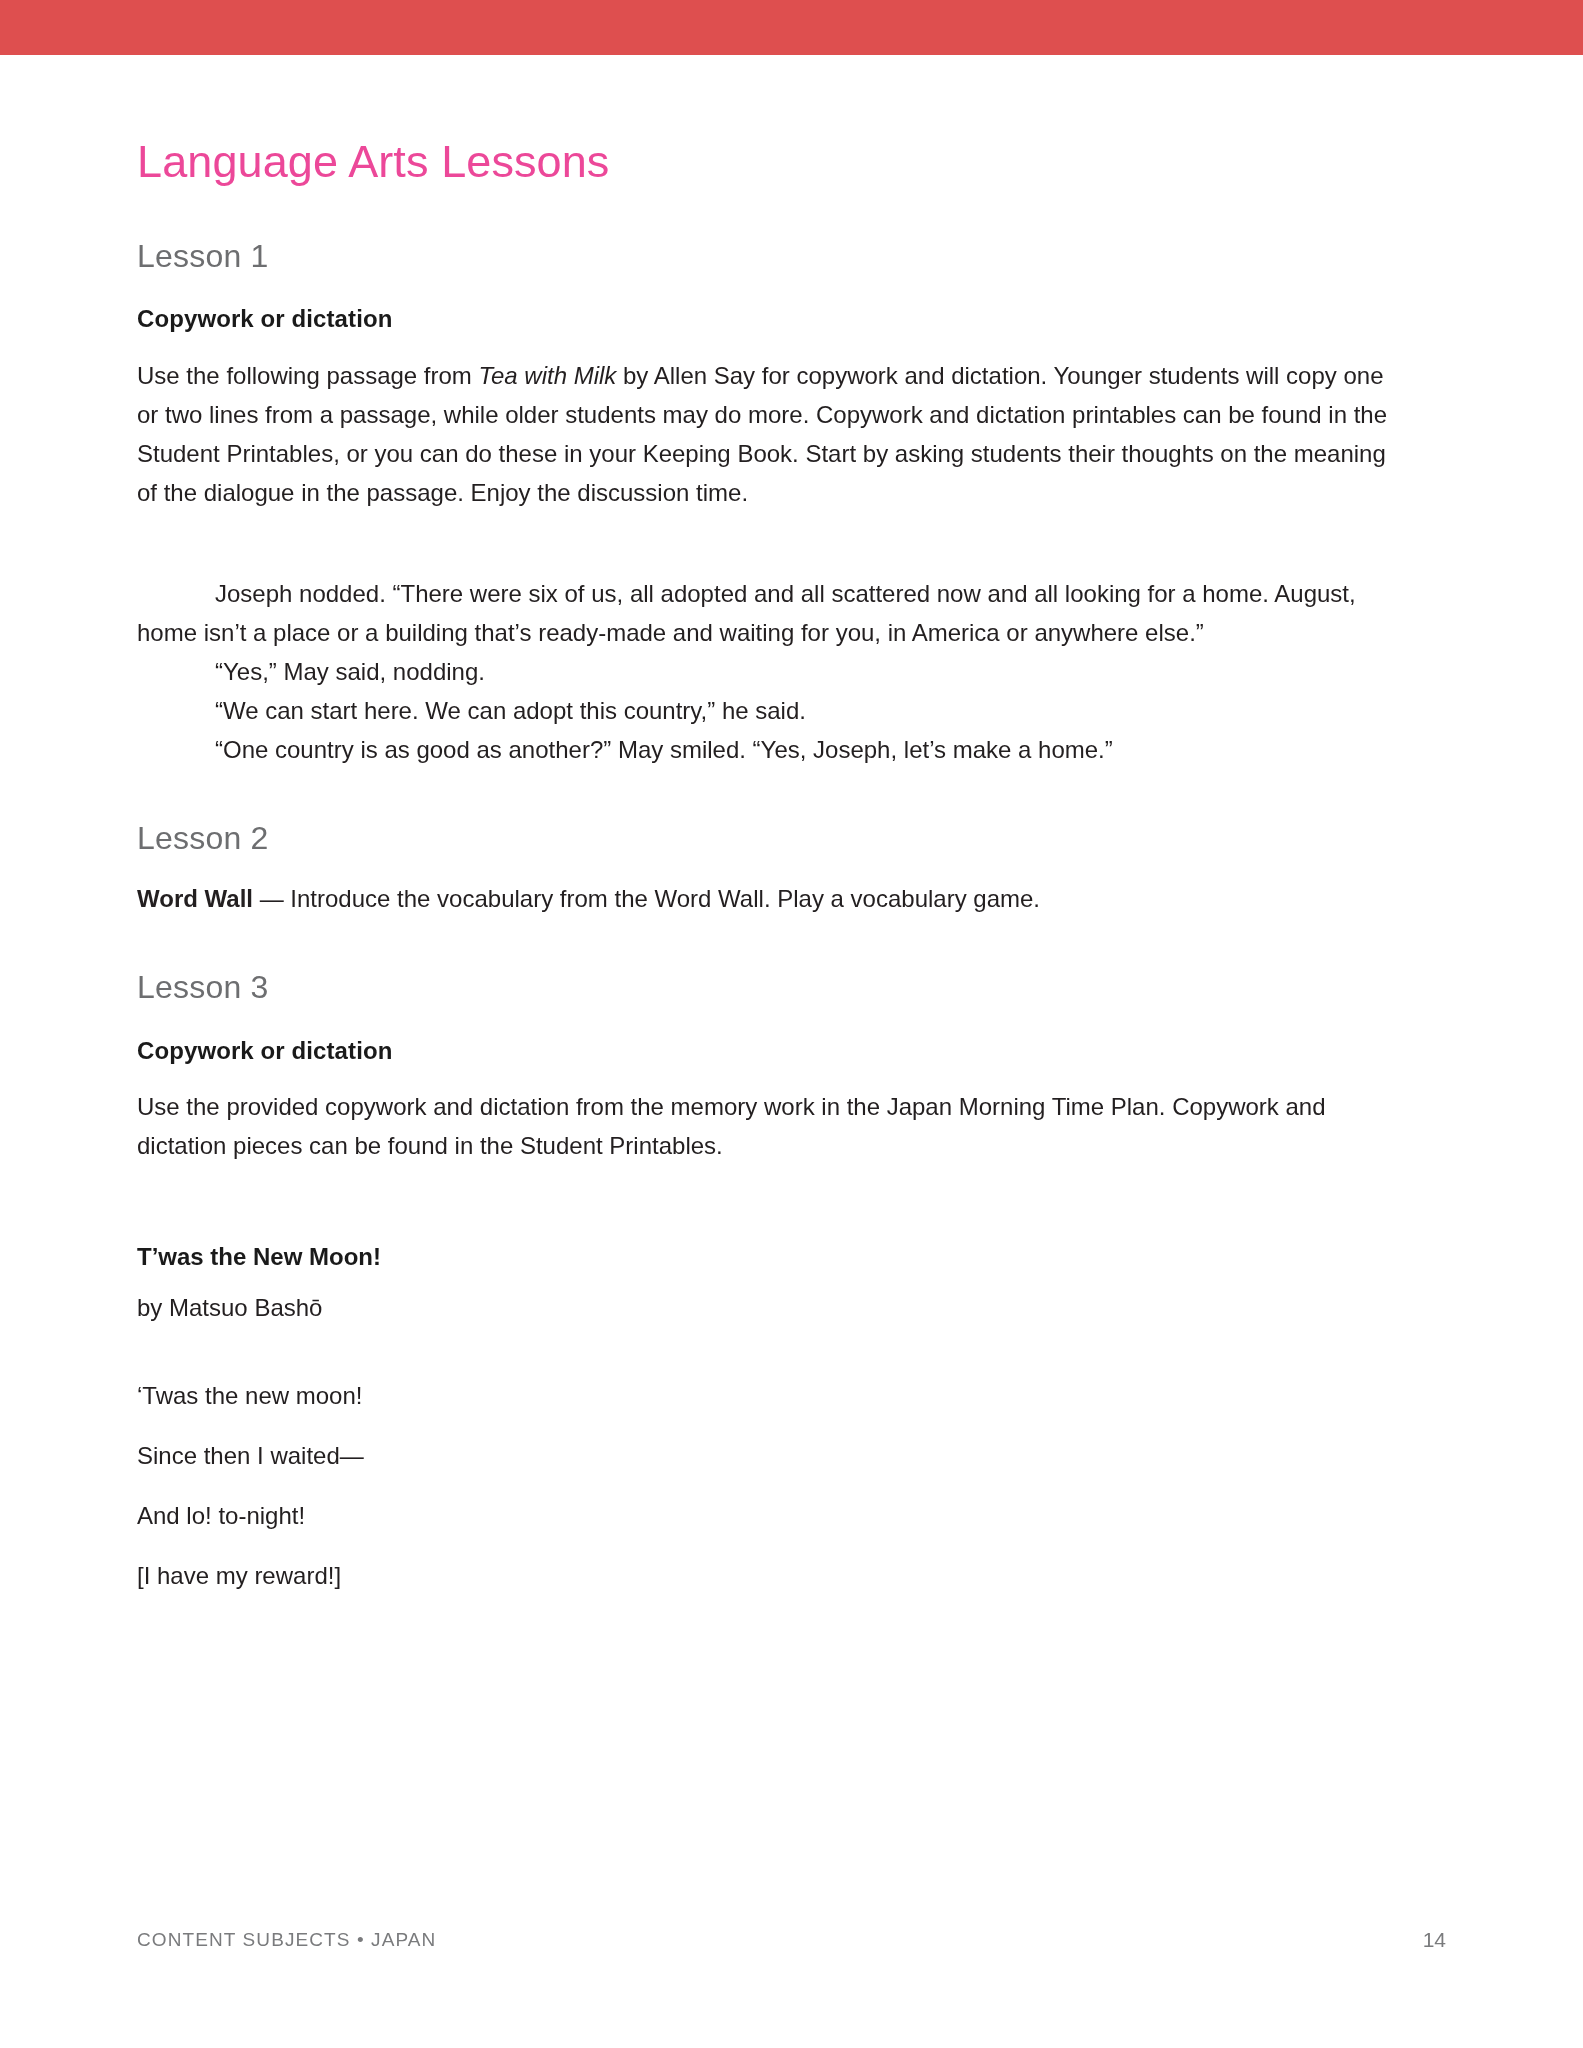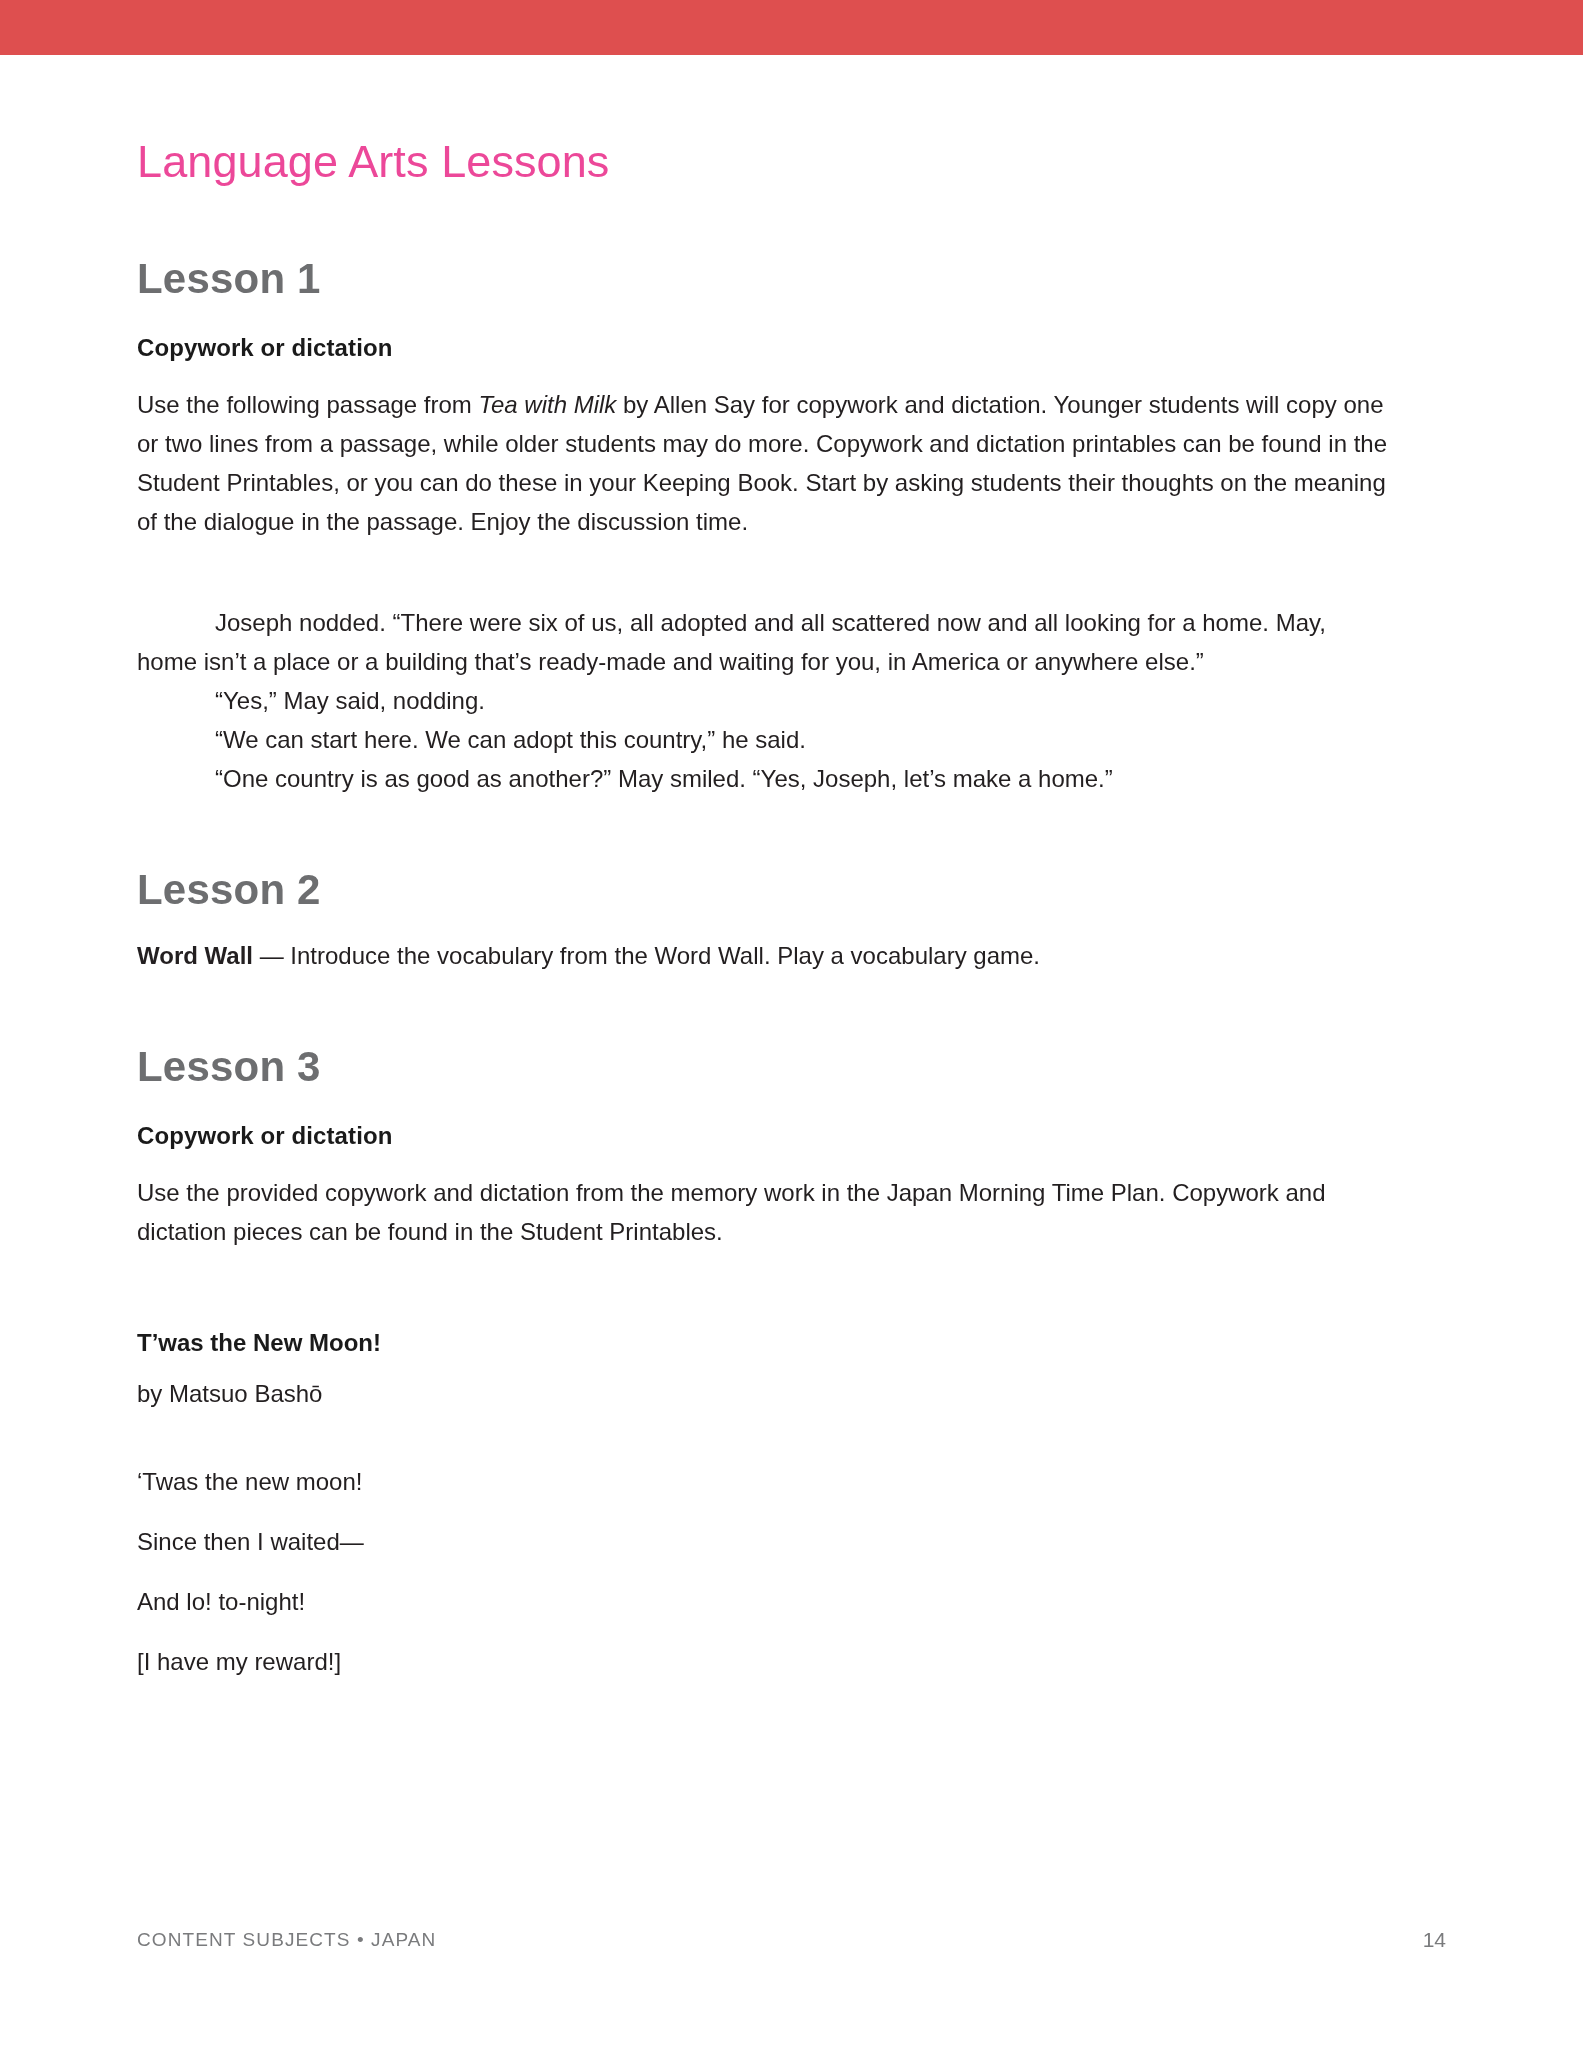--- a/index.html
+++ b/index.html
@@ -38,25 +38,25 @@
   .doc-title {
     font-size: 45px;
     font-weight: 400;
     color: #ec4899;
     letter-spacing: 0.1px;
     margin: 82px 0 0 0;
     line-height: 1.1;
   }
 
   .lesson-heading {
-    font-size: 42px;
-    font-weight: 700;
+    font-size: 32px;
+    font-weight: 400;
     color: #6d6e70;
     letter-spacing: 0.2px;
-    margin: 68px 0 0 0;
+    margin: 51px 0 0 0;
     line-height: 1.15;
   }
 
   .sub-heading {
     font-size: 24px;
     font-weight: bold;
     color: #1a1a1a;
     letter-spacing: 0.1px;
     margin: 31px 0 0 0;
     line-height: 1.2;
@@ -157,21 +157,21 @@
 
   <h1 class="doc-title">Language Arts Lessons</h1>
 
   <h2 class="lesson-heading">Lesson 1</h2>
 
   <h3 class="sub-heading">Copywork or dictation</h3>
 
   <p class="body-par"><span>Use the following passage from </span><em>Tea with Milk</em><span> by Allen Say for copywork and dictation. Younger students will copy one or two lines from a passage, while older students may do more. Copywork and dictation printables can be found in the Student Printables, or you can do these in your Keeping Book. Start by asking students their thoughts on the meaning of the dialogue in the passage. Enjoy the discussion time.</span></p>
 
   <div class="quote-block">
-    <p class="quote-lead">Joseph nodded. “There were six of us, all adopted and all scattered now and all looking for a home. May, home isn’t a place or a building that’s ready-made and waiting for you, in America or anywhere else.”</p>
+    <p class="quote-lead">Joseph nodded. “There were six of us, all adopted and all scattered now and all looking for a home. August, home isn’t a place or a building that’s ready-made and waiting for you, in America or anywhere else.”</p>
     <ul class="quote-lines">
       <li>“Yes,” May said, nodding.</li>
       <li>“We can start here. We can adopt this country,” he said.</li>
       <li>“One country is as good as another?” May smiled. “Yes, Joseph, let’s make a home.”</li>
     </ul>
   </div>
 
   <h2 class="lesson-heading">Lesson 2</h2>
 
   <p class="body-par"><b>Word Wall</b><span> — Introduce the vocabulary from the Word Wall. Play a vocabulary game.</span></p>

